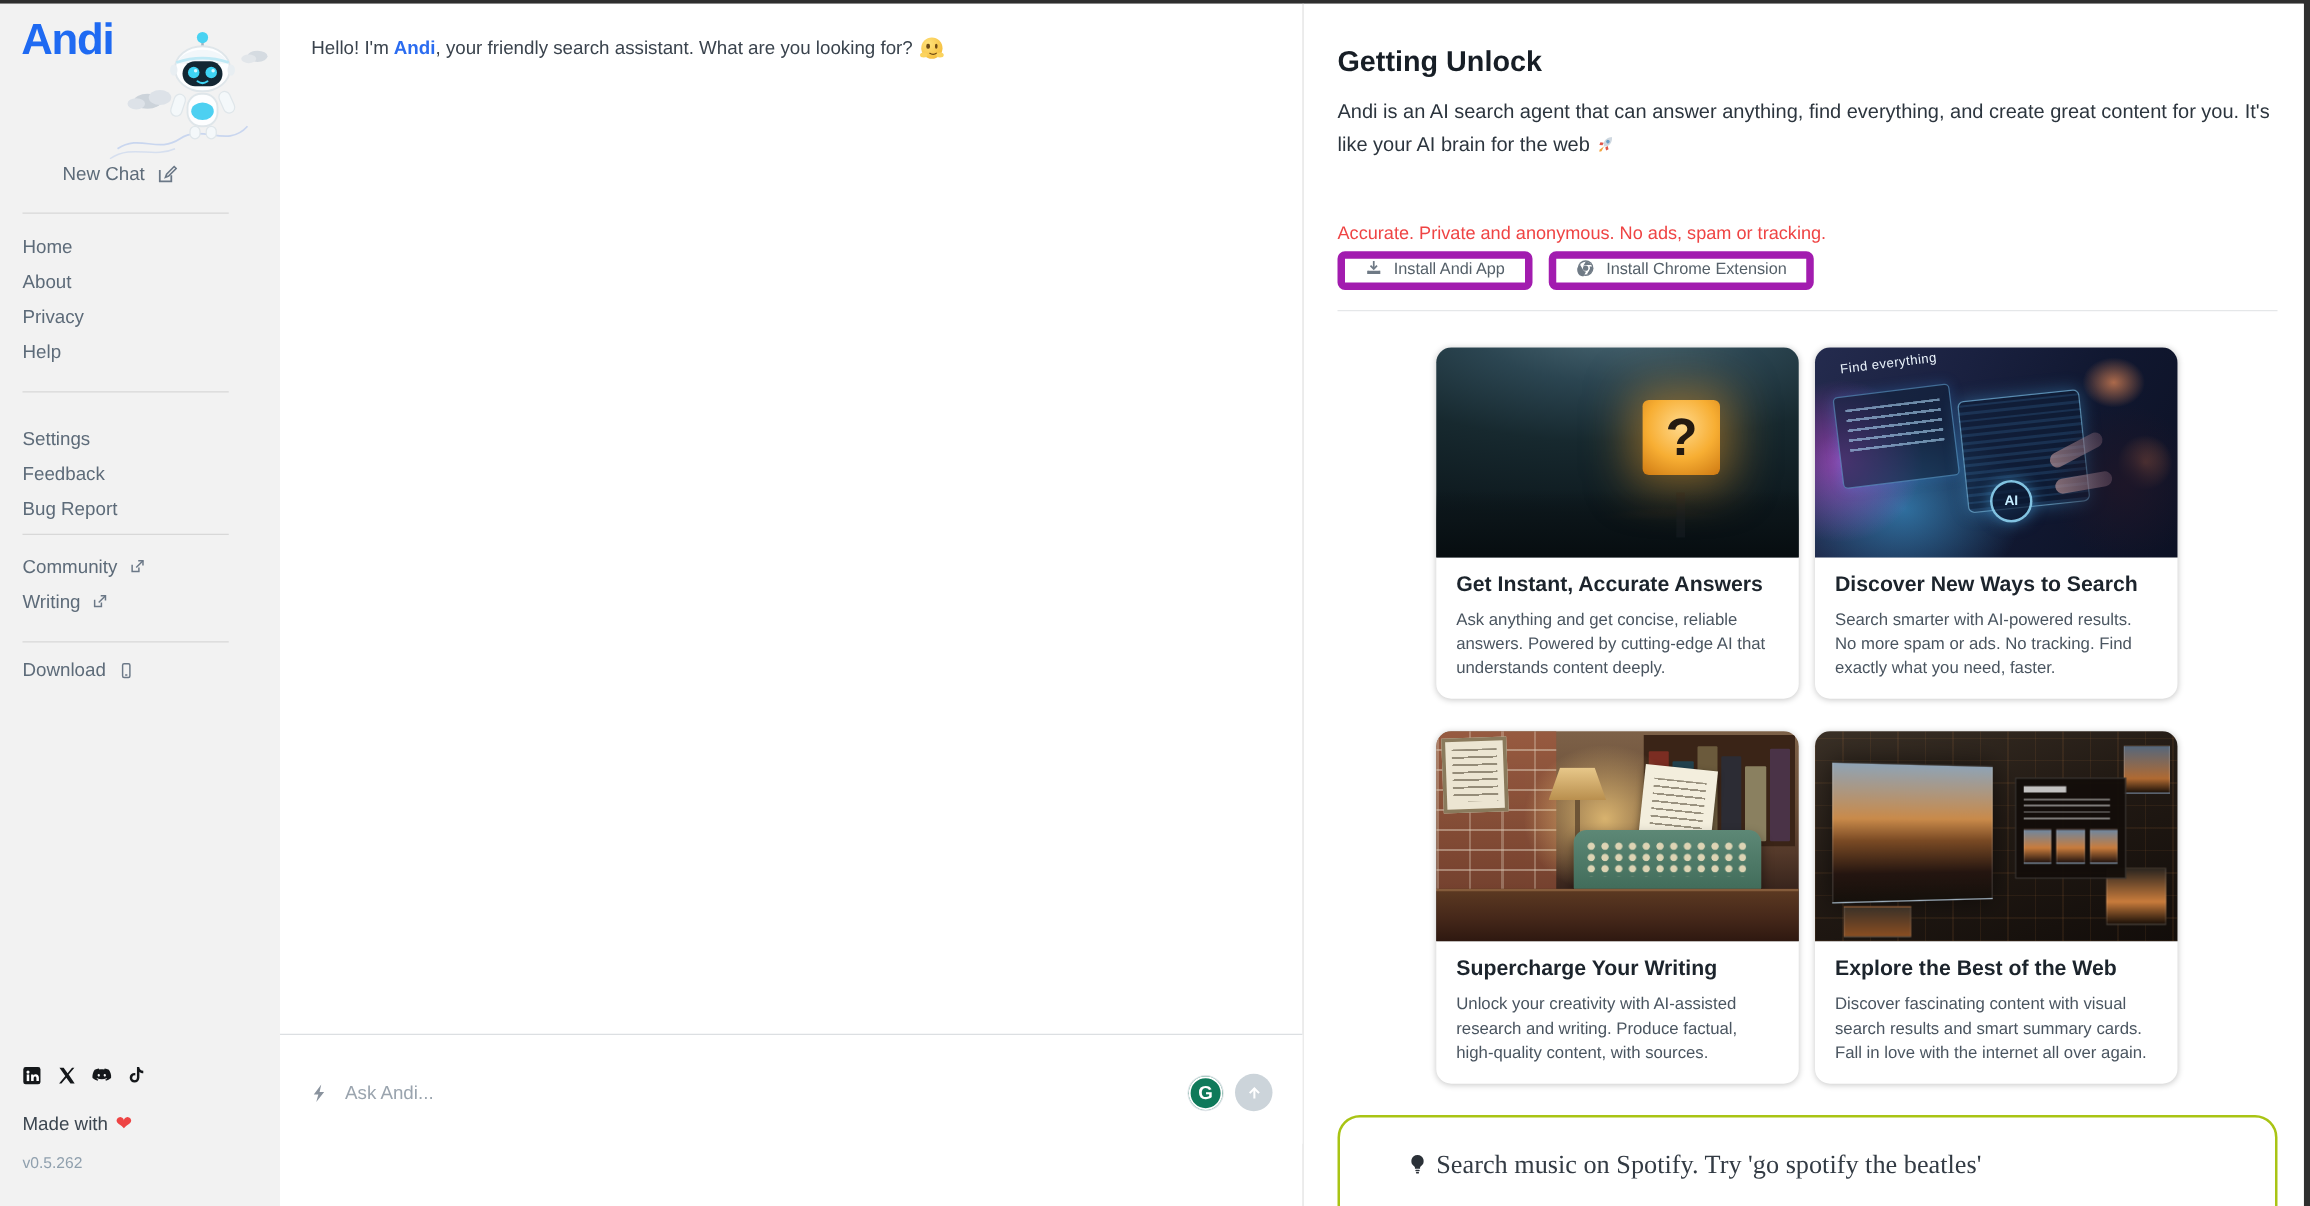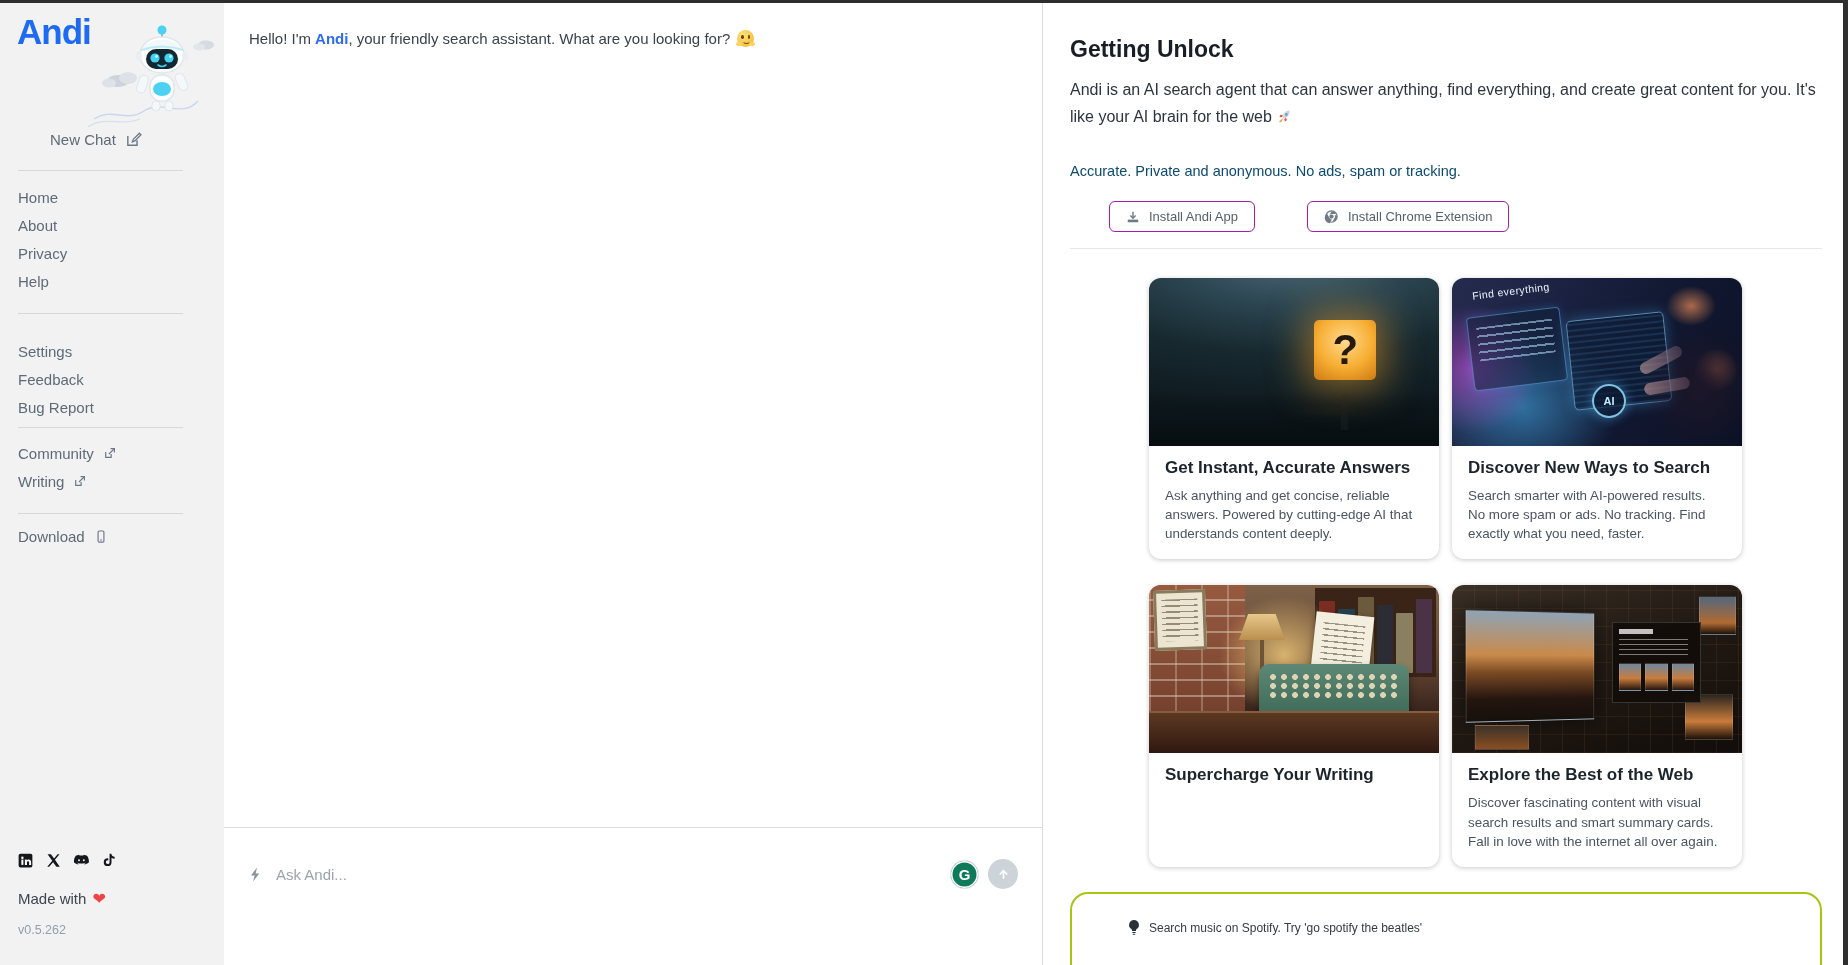--- a/index.html
+++ b/index.html
@@ -45,23 +45,23 @@
   .input-row{left:24px;top:30px;width:770px;height:32px;display:flex;align-items:center;gap:10px;}
   .ask-input{flex:1;border:none;outline:none;font-size:15px;color:#3a434d;font-family:"Liberation Sans",sans-serif;background:transparent;}
   .ask-input::placeholder{color:#9aa4ae;}
   .gbadge{width:27px;height:27px;border-radius:50%;background:#0e7a5a;color:#fff;font-weight:bold;font-size:15px;display:flex;align-items:center;justify-content:center;box-shadow:inset 0 0 0 1.5px #fff,0 0 0 1px #dfe4e8;cursor:pointer;flex:0 0 auto;}
   .sendbtn{width:30px;height:30px;border-radius:50%;background:#ccd4da;display:flex;align-items:center;justify-content:center;cursor:pointer;flex:0 0 auto;}
 
   
   .rpanel{left:1043px;top:3px;width:800px;height:962px;background:#fff;}
   .gs-title{left:27px;top:33px;font-size:23px;font-weight:bold;color:#171e26;}
   .gs-intro{left:27px;top:73px;width:748px;font-size:16px;line-height:27px;color:#2c353e;}
-  .gs-tagline{left:27px;top:160px;font-size:14.5px;color:#0c4a6e;}
+  .gs-tagline{left:27px;top:176px;font-size:14.5px;color:#ef4444;}
   .gs-buttons{left:27px;top:198px;display:flex;gap:13px;}
-  .gbtn{height:31px;display:flex;align-items:center;gap:9px;padding:0 16px;border:1px solid #a21caf;border-radius:6px;background:#fff;color:#556069;font-size:13px;cursor:pointer;margin-left:39px;}
+  .gbtn{height:31px;display:flex;gap:9px;padding:0 16px;border:6px solid #a21caf;border-radius:6px;background:#fff;color:#556069;font-size:13px;cursor:pointer;}
   .gs-divider{left:27px;top:245px;width:752px;height:1px;background:#e5e7e9;}
 
   .cards{left:106px;top:275px;width:595px;display:grid;grid-template-columns:290px 290px;column-gap:13px;row-gap:26px;}
   .card{width:290px;background:#fff;border-radius:12px;box-shadow:0 1px 5px rgba(0,0,0,.22);cursor:pointer;}
   .card-body{padding:12px 16px 16px 16px;}
   .card-title{font-size:17px;font-weight:bold;color:#1c242c;margin-bottom:8px;}
   .card-text{font-size:13.4px;line-height:1.43;color:#4a5560;}
   .ci{position:relative;height:168px;border-radius:12px 12px 0 0;overflow:hidden;}
 
   
@@ -111,21 +111,21 @@
   .web-card .t{display:block;width:46%;height:5px;background:rgba(255,255,255,.75);margin-bottom:5px;}
   .web-card .l{display:block;width:92%;height:18px;background:repeating-linear-gradient(180deg,rgba(255,255,255,.45) 0 1.4px,transparent 1.4px 5px);margin-bottom:6px;}
   .web-thumbs{display:flex;gap:4px;}
   .web-thumbs span{flex:1;height:26px;background:linear-gradient(180deg,#6f87a0 0%,#c97c3c 55%,#241510 100%);border:1px solid rgba(255,255,255,.12);}
   .web-p1{position:absolute;right:2%;top:6%;width:12%;height:22%;background:linear-gradient(180deg,#55677c,#b06a32 70%,#1d1209);border:1px solid rgba(255,255,255,.12);}
   .web-p2{position:absolute;right:3%;bottom:8%;width:16%;height:26%;background:linear-gradient(180deg,#2c2620,#c97c3c 60%,#1d1209);border:1px solid rgba(255,255,255,.12);}
   .web-p3{position:absolute;left:8%;bottom:2%;width:18%;height:14%;background:linear-gradient(180deg,#3c3228,#8a4e22);border:1px solid rgba(255,255,255,.1);}
 
   
   .tipbox{left:27px;top:889px;width:748px;height:96px;border:2px solid #a9c414;border-radius:18px;background:#fff;}
-  .tip-row{left:55px;top:25px;display:flex;align-items:center;gap:8px;font-size:12px;color:#333b44;}
+  .tip-row{left:55px;top:25px;display:flex;align-items:center;gap:8px;font-size:21px;color:#333b44;font-family:Liberation Serif, serif;}
 
   svg{display:block;}
 </style>
 </head>
 <body>
 
 <div class="screen">
 
   <div class="abs top-strip"></div>
   <div class="abs right-strip"></div>
@@ -393,20 +393,21 @@
             <span class="type-stem"></span>
           <span class="type-paper">
               <i></i>
             </span>
           <span class="type-writer"></span>
             <span class="type-keys"></span>
           <span class="type-desk"></span>
         </div>
         <div class="card-body">
           <div class="card-title">Supercharge Your Writing</div>
+          <div class="card-text">Unlock your creativity with AI-assisted research and writing. Produce factual, high-quality content, with sources.</div>
         </div>
       </div>
 
       <div class="card">
         <div class="ci ci-web">
           <span class="web-grid"></span>
           <span class="web-main"></span>
           <span class="web-p1"></span>
             <span class="web-p2"></span>
             <span class="web-p3"></span>

